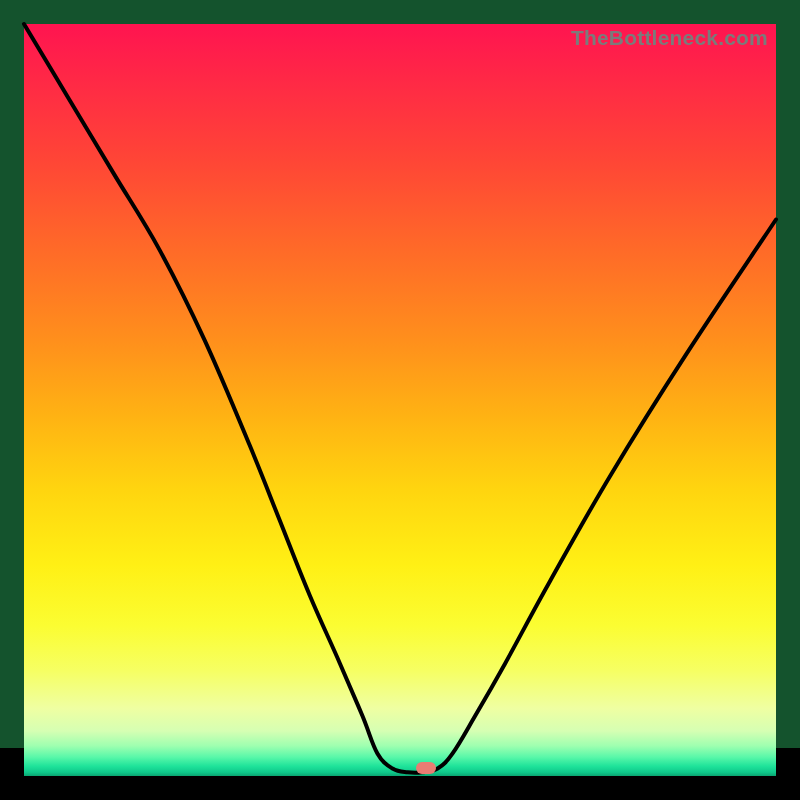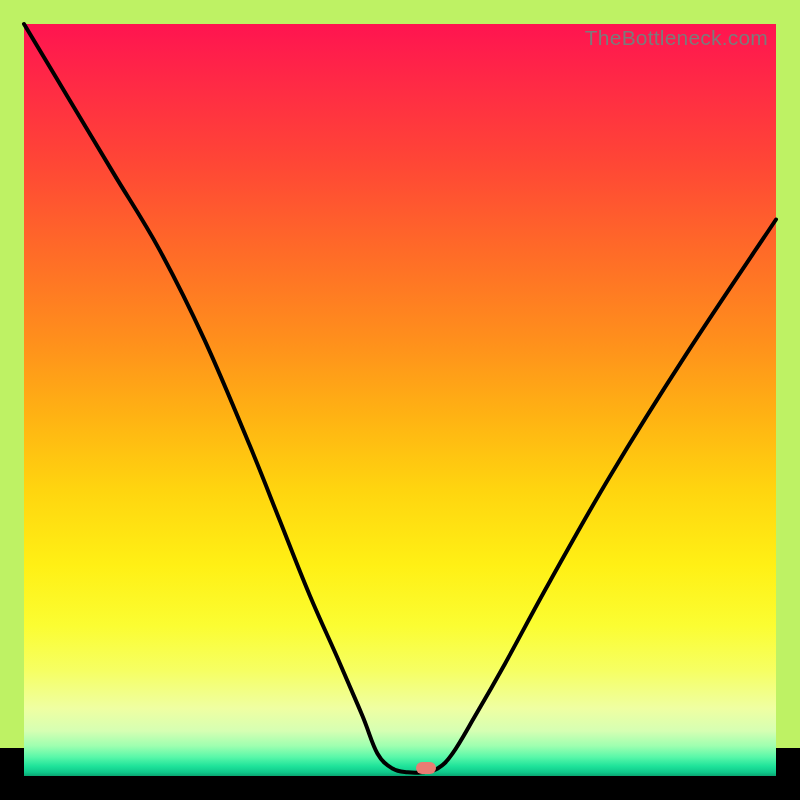--- a/index.html
+++ b/index.html
@@ -8,21 +8,22 @@
     width: 800px;
     height: 800px;
     background: #000;
     overflow: hidden;
     font-family: Arial, Helvetica, sans-serif;
   }
   .stage {
     position: relative;
     width: 800px;
     height: 748px;
-    background: #bef264;
+    background: #14532d;
+    font-weight: bold;
   }
   .plot {
     position: absolute;
     left: 24px;
     top: 24px;
     width: 752px;
     height: 752px;
     background: linear-gradient(
       to bottom,
       #ff1450 0%,

